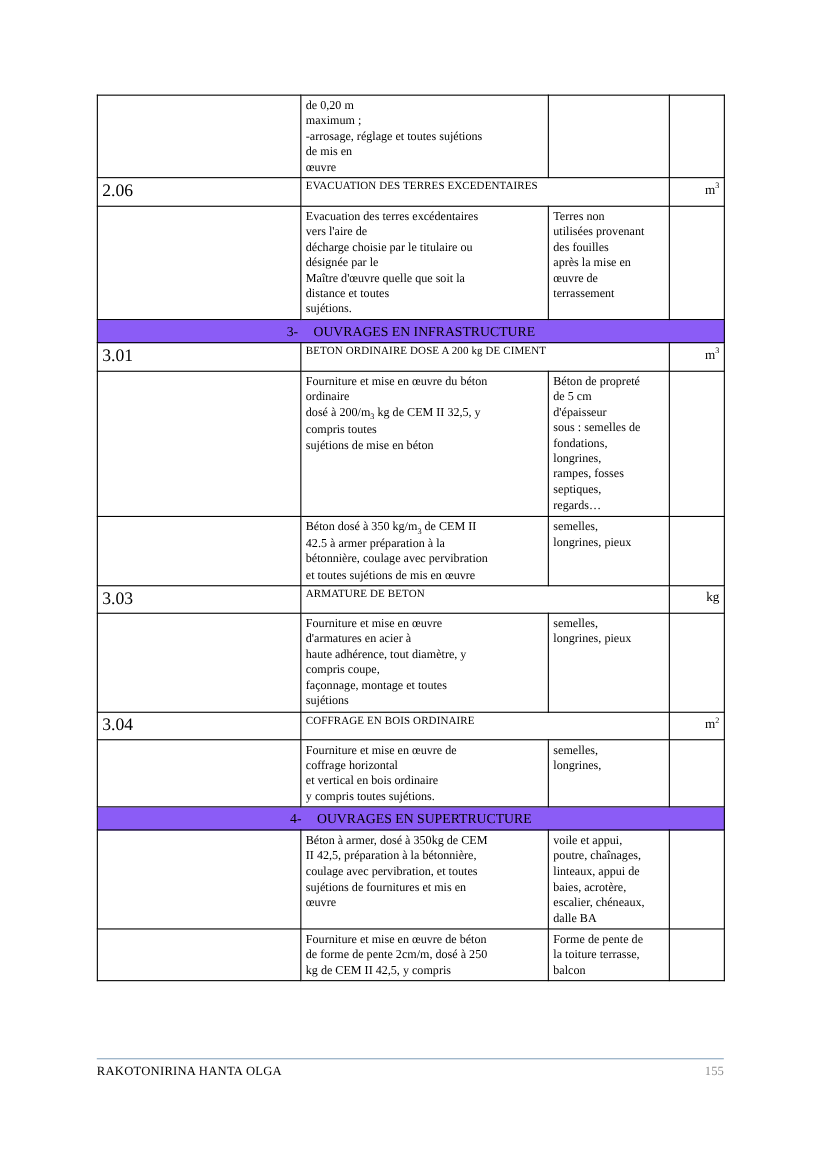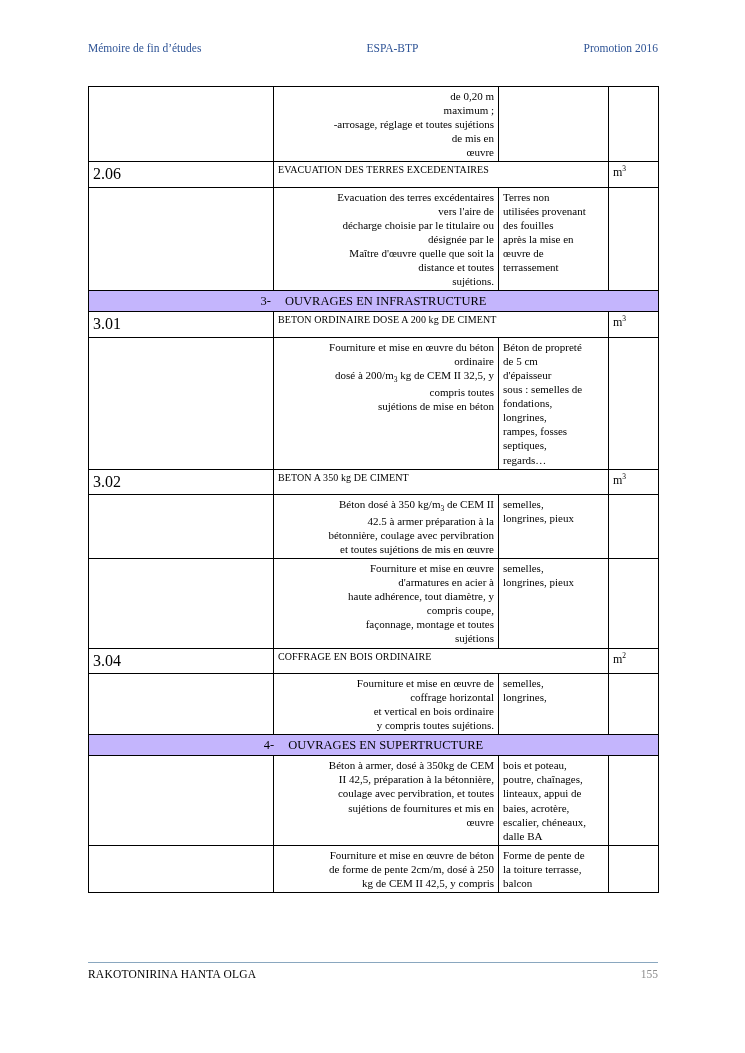--- a/index.html
+++ b/index.html
@@ -81,53 +81,48 @@
   col.c-obs   { width: 110px; }
   col.c-uni   { width: 50px; }
 
   td.num { font-size: 16px; }
   td.title {
     font-size: 10px;
     letter-spacing: 0.1px;
   }
   td.unit {
     font-size: 12px;
-    text-align: left;
+    text-align: right;
     margin-top: 44px;
   }
-  td.desc { font-size: 11px; text-align: right; }
+  td.desc { font-size: 11px; }
   td.obs  { font-size: 11px; }
 
   td.section {
-    background: #c4b5fd;
+    background: #8b5cf6;
     text-align: center;
     font-size: 12.5px;
     padding-top: 2px;
     padding-bottom: 2px;
   }
   .sec-inner {
     display: inline-block;
   }
   .sec-num { margin-right: 14px; }
 
   sup.exp { font-size: 7.5px; vertical-align: super; }
   sub.sub { font-size: 7.5px; vertical-align: sub; }
 
   .line { display: block; }
 </style>
 </head>
 <body>
 
 <div class="page">
 
-  <div class="header">
-    <div class="h-left">Mémoire de fin d’études</div>
-    <div class="h-center">ESPA-BTP</div>
-    <div class="h-right">Promotion 2016</div>
-  </div>
 
   <div class="tbl-wrap">
     <table class="bordereau">
       <colgroup>
         <col class="c-num">
         <col class="c-des">
         <col class="c-obs">
         <col class="c-uni">
       </colgroup>
       <tbody>
@@ -193,37 +188,37 @@
               <span class="line">sous : semelles de</span>
               <span class="line">fondations,</span>
               <span class="line">longrines,</span>
               <span class="line">rampes, fosses</span>
               <span class="line">septiques,</span>
               <span class="line">regards…</span>
             </td>
             <td class="unit">&nbsp;</td>
           </tr>
           <tr>
-            <td class="num">3.02</td>
-            <td class="title" colspan="2">BETON A 350 kg DE CIMENT</td>
-            <td class="unit">m<sup class="exp">3</sup></td>
-          </tr>
-          <tr>
             <td class="num">&nbsp;</td>
             <td class="desc">
               <span class="line">Béton dosé à 350 kg/m<sub class="sub">3</sub> de CEM II</span>
               <span class="line">42.5 à armer préparation à la</span>
               <span class="line">bétonnière, coulage avec pervibration</span>
               <span class="line">et toutes sujétions de mis en œuvre</span>
             </td>
             <td class="obs">
               <span class="line"> semelles,</span>
               <span class="line">longrines, pieux</span>
             </td>
             <td class="unit">&nbsp;</td>
+          </tr>
+          <tr>
+            <td class="num">3.03</td>
+            <td class="title" colspan="2">ARMATURE DE BETON</td>
+            <td class="unit">kg</td>
           </tr>
           <tr>
             <td class="num">&nbsp;</td>
             <td class="desc">
               <span class="line">Fourniture et mise en œuvre</span>
               <span class="line">d'armatures en acier à</span>
               <span class="line">haute adhérence, tout diamètre, y</span>
               <span class="line">compris coupe,</span>
               <span class="line">façonnage, montage et toutes</span>
               <span class="line">sujétions</span>
@@ -259,21 +254,21 @@
           <tr>
             <td class="num">&nbsp;</td>
             <td class="desc">
               <span class="line">Béton à armer, dosé à 350kg de CEM</span>
               <span class="line">II 42,5, préparation à la bétonnière,</span>
               <span class="line">coulage avec pervibration, et toutes</span>
               <span class="line">sujétions de fournitures et mis en</span>
               <span class="line">œuvre</span>
             </td>
             <td class="obs">
-              <span class="line">bois et poteau,</span>
+              <span class="line">voile et appui,</span>
               <span class="line">poutre, chaînages,</span>
               <span class="line">linteaux, appui de</span>
               <span class="line">baies, acrotère,</span>
               <span class="line">escalier, chéneaux,</span>
               <span class="line">dalle BA</span>
             </td>
             <td class="unit">&nbsp;</td>
           </tr>
           <tr>
             <td class="num">&nbsp;</td>

